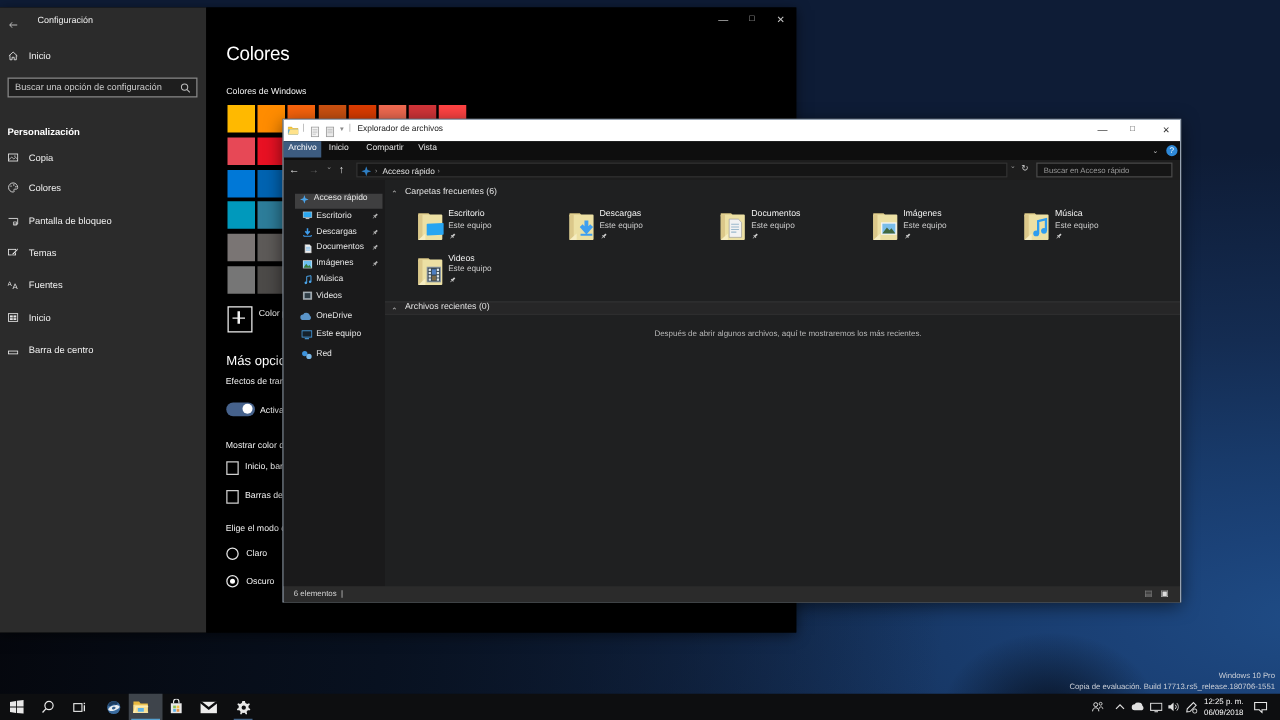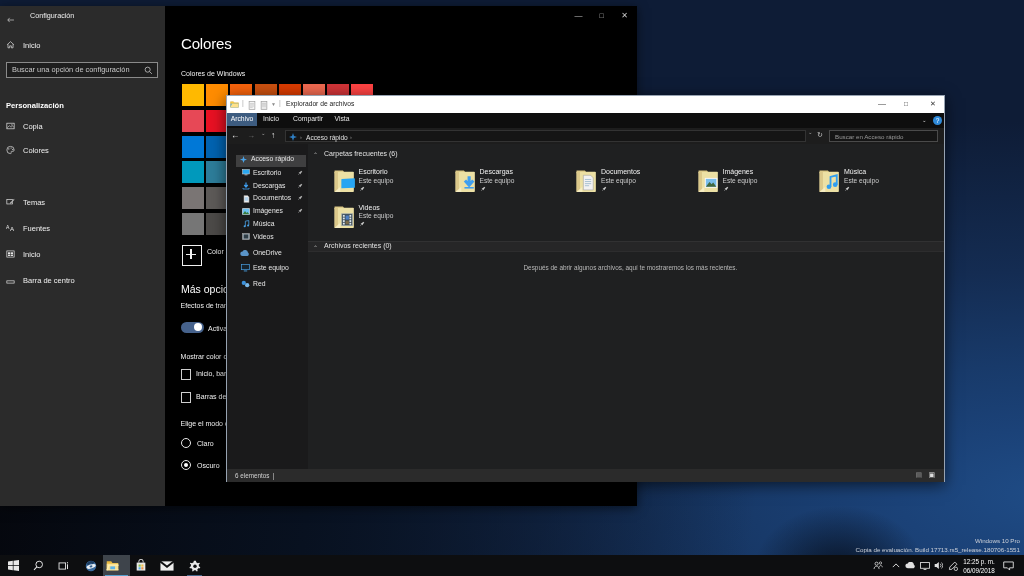--- a/index.html
+++ b/index.html
@@ -89,20 +89,27 @@
       <span class="tx">Copia</span>
     </div>
     <div class="navrow" style="top:135px;">
       <svg class="ic" viewBox="0 0 16 16">
           <path d="M8 1.5 A6.5 6.5 0 1 0 8 14.5 C9.5 14.5 9.8 13.3 9.2 12.4 C8.6 11.5 9.2 10.3 10.4 10.3 L12.8 10.3 C13.9 10.3 14.5 9.3 14.5 8 A6.5 6.5 0 0 0 8 1.5 Z" fill="none" stroke="#e8e8e8" stroke-width="1.2"></path>
           <circle cx="5" cy="6" r="1" fill="#e8e8e8"></circle>
           <circle cx="9" cy="4.5" r="1" fill="#e8e8e8"></circle>
           <circle cx="12" cy="7" r="1" fill="#e8e8e8"></circle>
         </svg>
       <span class="tx">Colores</span>
+    </div>
+    <div class="navrow" style="top:161.5px;">
+      <svg class="ic" viewBox="0 0 16 16">
+          <path d="M1.5 4 H14.5 V12 H9" fill="none" stroke="#e8e8e8" stroke-width="1.2"></path>
+          <path d="M8.5 9 L13 9 M8.5 9 L8.5 13.5 L13 13.5 L13 9" fill="none" stroke="#e8e8e8" stroke-width="1"></path>
+        </svg>
+      <span class="tx">Pantalla de bloqueo</span>
     </div>
     <div class="navrow" style="top:187px;">
       <svg class="ic" viewBox="0 0 16 16">
           <rect x="1.5" y="3.5" width="10" height="8" fill="none" stroke="#e8e8e8" stroke-width="1.2"></rect>
           <path d="M14.5 2 L7 9.5 L6 12 L8.5 11 L14.5 4.5" fill="#e8e8e8" stroke="#2b2b2b" stroke-width="0.6"></path>
         </svg>
       <span class="tx">Temas</span>
     </div>
     <div class="navrow" style="top:213px;">
       <svg class="ic" viewBox="0 0 16 16">

